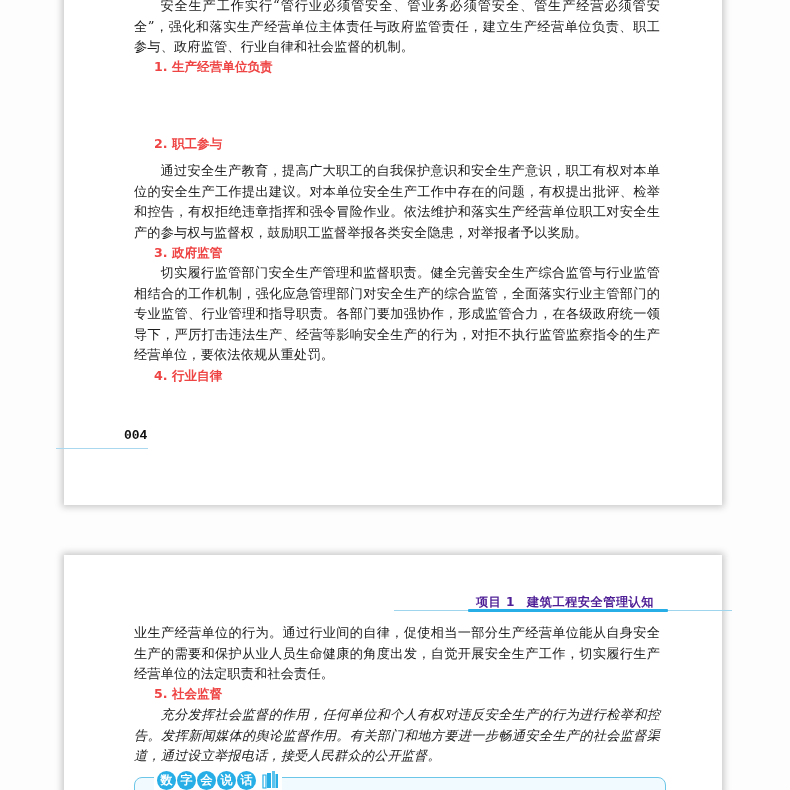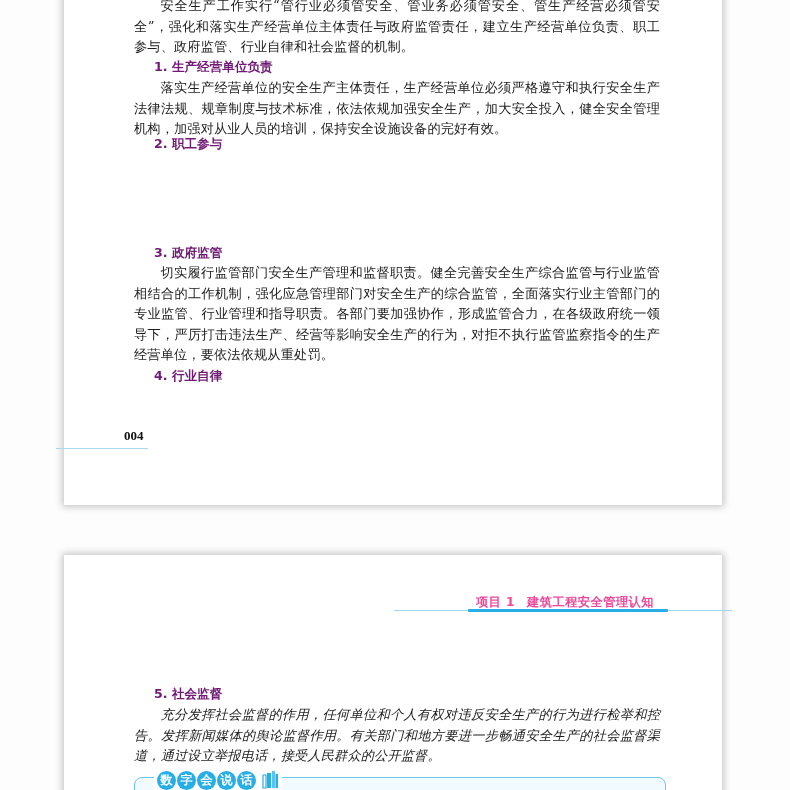--- a/index.html
+++ b/index.html
@@ -16,33 +16,33 @@
     #page1 { top:-10px; height:515px; }
     #page2 { top:555px; height:260px; }
     .para {
       position:absolute; left:70px; width:526px;
       font-size:13.2px; line-height:20.6px; letter-spacing:0.15px;
       text-align:justify; text-indent:2em; margin:0; color:#1c1c1c;
     }
     .heading {
       position:absolute; left:90px;
       font-family:"DejaVu Sans","Liberation Sans",sans-serif;
-      font-size:12.6px; font-weight:bold; color:#701a75; line-height:20px;
+      font-size:12.6px; font-weight:bold; color:#ef4444; line-height:20px;
     }
     .page-num {
       position:absolute; left:60px; top:438px;
-      font-family:Liberation Serif, serif; font-weight:bold; font-size:13px; color:#111;
+      font-family:Liberation Mono, monospace; font-weight:bold; font-size:13px; color:#111;
     }
     .footer-line {
       position:absolute; left:-8px; top:458px; width:92px; height:1px; background:#a9d8ef;
     }
     .header-title {
       position:absolute; left:412px; top:39px;
       font-family:"DejaVu Sans","Liberation Sans",sans-serif;
-      font-size:12.2px; font-weight:bold; color:#ec4899; letter-spacing:0.5px;
+      font-size:12.2px; font-weight:bold; color:#4c1d95; letter-spacing:0.5px;
       white-space:nowrap;
     }
     .header-title .proj { margin-right:12px; }
     .header-line {
       position:absolute; left:330px; top:55px; width:338px; height:1px; background:#9fd6ee;
     }
     .header-accent {
       position:absolute; left:404px; top:54px; width:200px; height:3px; background:#27aee6; border-radius:1px;
     }
     .box {
@@ -59,35 +59,36 @@
       font-size:12px; font-weight:bold; display:flex; align-items:center; justify-content:center;
     }
     .book-icon { margin-left:4px; width:18px; height:20px; }
   </style>
 </head>
 <body>
 
 <div class="page" id="page1">
   <p class="para" style="top:6px;">安全生产工作实行“管行业必须管安全、管业务必须管安全、管生产经营必须管安全”，强化和落实生产经营单位主体责任与政府监管责任，建立生产经营单位负责、职工参与、政府监管、行业自律和社会监督的机制。</p>
   <div class="heading" style="top:67px;">1. 生产经营单位负责</div>
-  <p class="para" style="top:88px;">落实生产经营单位的安全生产主体责任，生产经营单位必须严格遵守和执行安全生产法律法规、规章制度与技术标准，依法依规加强安全生产，加大安全投入，健全安全管理机构，加强对从业人员的培训，保持安全设施设备的完好有效。</p>
   <div class="heading" style="top:144px;">2. 职工参与</div>
+  <p class="para" style="top:171px;">通过安全生产教育，提高广大职工的自我保护意识和安全生产意识，职工有权对本单位的安全生产工作提出建议。对本单位安全生产工作中存在的问题，有权提出批评、检举和控告，有权拒绝违章指挥和强令冒险作业。依法维护和落实生产经营单位职工对安全生产的参与权与监督权，鼓励职工监督举报各类安全隐患，对举报者予以奖励。</p>
   <div class="heading" style="top:253px;">3. 政府监管</div>
   <p class="para" style="top:274px;font-family:Liberation Mono, monospace;">切实履行监管部门安全生产管理和监督职责。健全完善安全生产综合监管与行业监管相结合的工作机制，强化应急管理部门对安全生产的综合监管，全面落实行业主管部门的专业监管、行业管理和指导职责。各部门要加强协作，形成监管合力，在各级政府统一领导下，严厉打击违法生产、经营等影响安全生产的行为，对拒不执行监管监察指令的生产经营单位，要依法依规从重处罚。</p>
   <div class="heading" style="top:376px;">4. 行业自律</div>
   <div class="page-num">004</div>
   <div class="footer-line"></div>
 </div>
 
 <div class="page" id="page2">
   <div class="header-line"></div>
   <div class="header-accent"></div>
   <div class="header-title">
     <span class="proj">项目 1</span><span>建筑工程安全管理认知</span>
   </div>
+  <p class="para" style="top:68px; text-indent:0;">业生产经营单位的行为。通过行业间的自律，促使相当一部分生产经营单位能从自身安全生产的需要和保护从业人员生命健康的角度出发，自觉开展安全生产工作，切实履行生产经营单位的法定职责和社会责任。</p>
   <div class="heading" style="top:129px;">5. 社会监督</div>
   <p class="para" style="top:150px;font-style:italic;">充分发挥社会监督的作用，任何单位和个人有权对违反安全生产的行为进行检举和控告。发挥新闻媒体的舆论监督作用。有关部门和地方要进一步畅通安全生产的社会监督渠道，通过设立举报电话，接受人民群众的公开监督。</p>
 
   <div class="box"></div>
   <div class="badge-row">
     <span class="badge-char">数</span>
     <span class="badge-char">字</span>
     <span class="badge-char">会</span>
     <span class="badge-char">说</span>
     <span class="badge-char">话</span>

